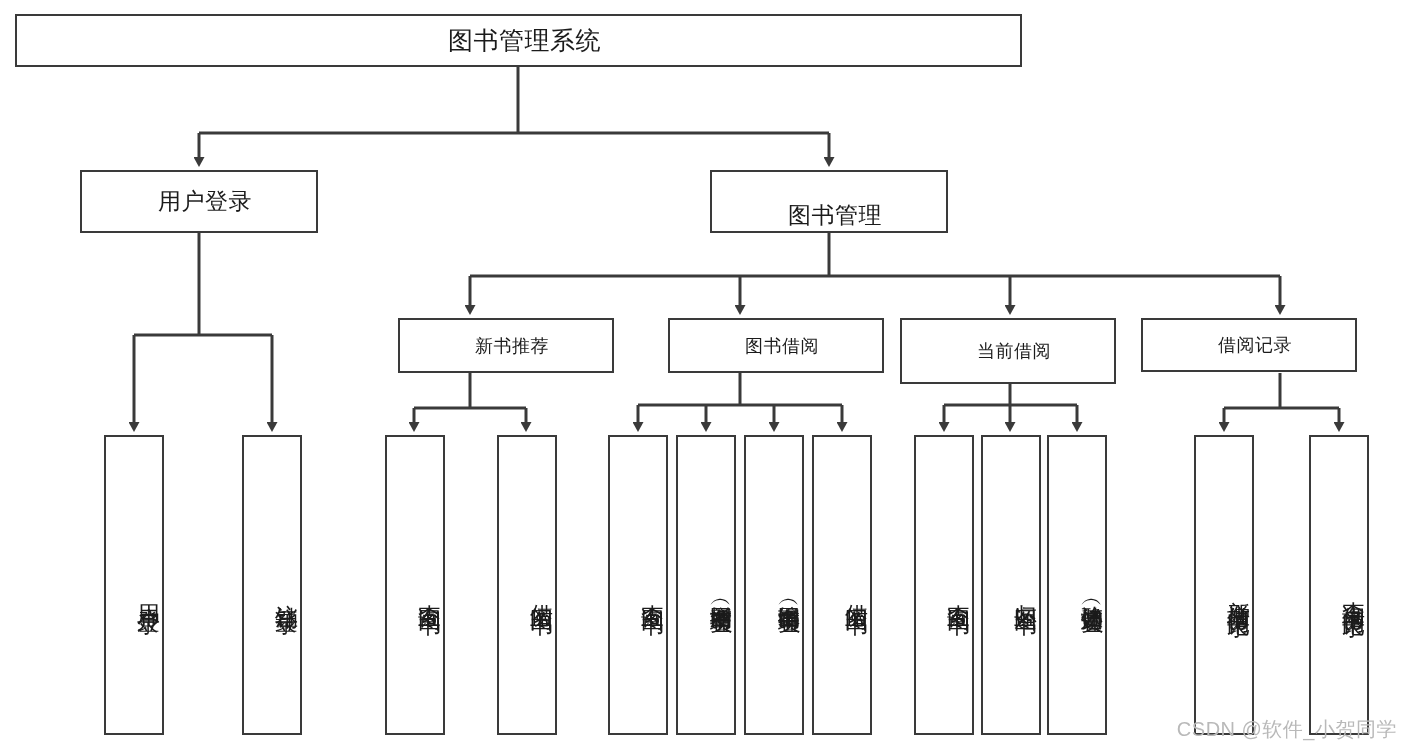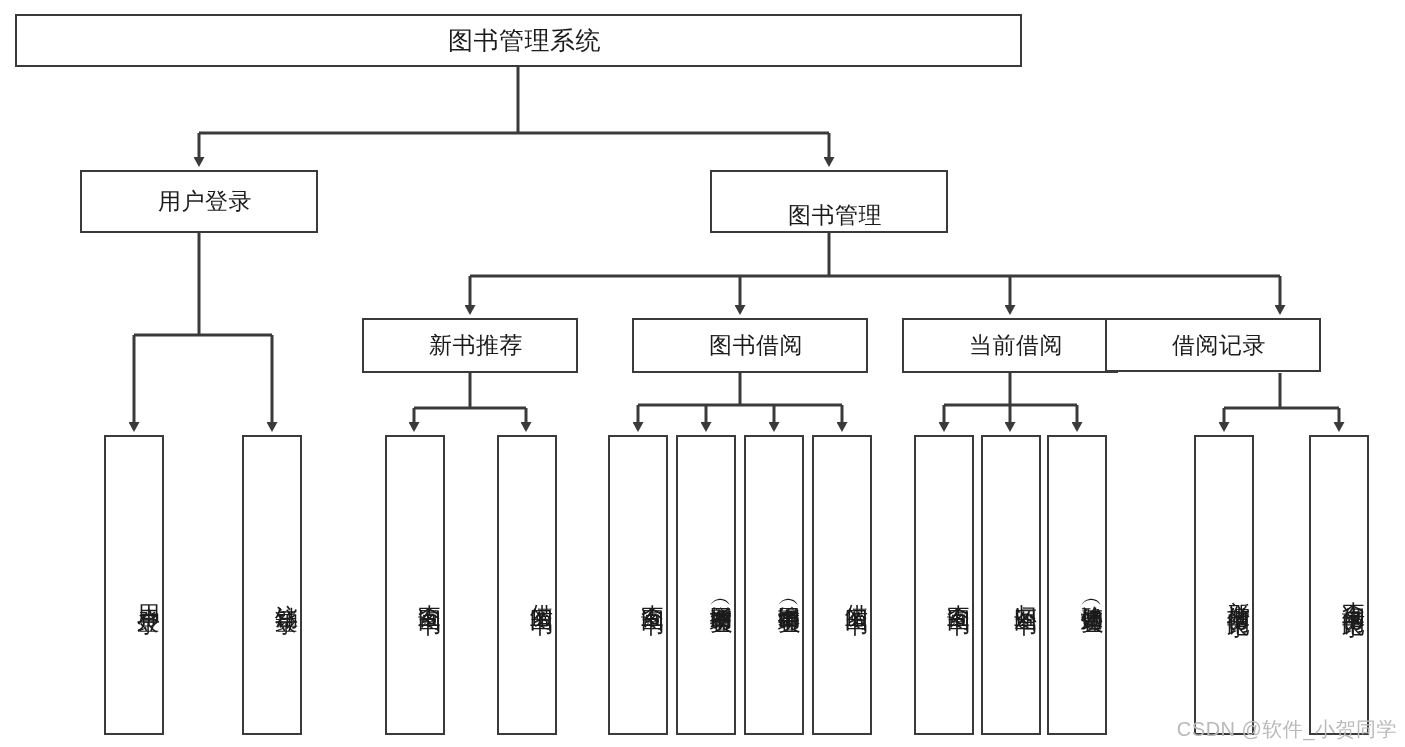--- a/index.html
+++ b/index.html
@@ -30,21 +30,21 @@
     display:flex;
     align-items:center;
     justify-content:center;
     text-align:center;
     color:#1b1b1b;
     letter-spacing:0.5px;
     padding-left:12px;
   }
   .node.root{ font-size:25px; }
   .node.lvl2{ font-size:23px; }
-  .node.lvl3{ font-size:23px; }
+  .node.lvl3{ font-size:18px;margin-left:36px; }
   .node.leaf{
     font-size:23px;
     writing-mode:vertical-rl;
     text-orientation:upright;
     align-items:flex-start;
     justify-content:center;
     padding-top:14px;
     line-height:1.18;
     letter-spacing:3px;
     white-space:nowrap;
@@ -129,24 +129,24 @@
   <div class="node lvl2" style="left:80px;top:170px;width:238px;height:63px;">
     <span>用户登录</span>
   </div>
   <div class="node lvl2" style="left:710px;top:170px;width:238px;height:63px;align-items:flex-end;">
     <span>图书管理</span>
   </div>
 
   <div class="node lvl3" style="left:362px;top:318px;width:216px;height:55px;">
     <span>新书推荐</span>
   </div>
-  <div class="node lvl3" style="left:632px;top:318px;width:236px;height:55px;">
+  <div class="node lvl3" style="left:632px;top:318px;width:216px;height:55px;">
     <span>图书借阅</span>
   </div>
-  <div class="node lvl3" style="left:902px;top:318px;width:216px;height:55px;">
+  <div class="node lvl3" style="left:864px;top:318px;width:216px;height:66px;">
     <span>当前借阅</span>
   </div>
   <div class="node lvl3" style="left:1105px;top:318px;width:216px;height:54px;">
     <span>借阅记录</span>
   </div>
 
   <div class="node leaf" style="left:104px;top:435px;width:60px;height:300px;">
     <span>用户登录</span>
   </div>
   <div class="node leaf" style="left:242px;top:435px;width:60px;height:300px;">

